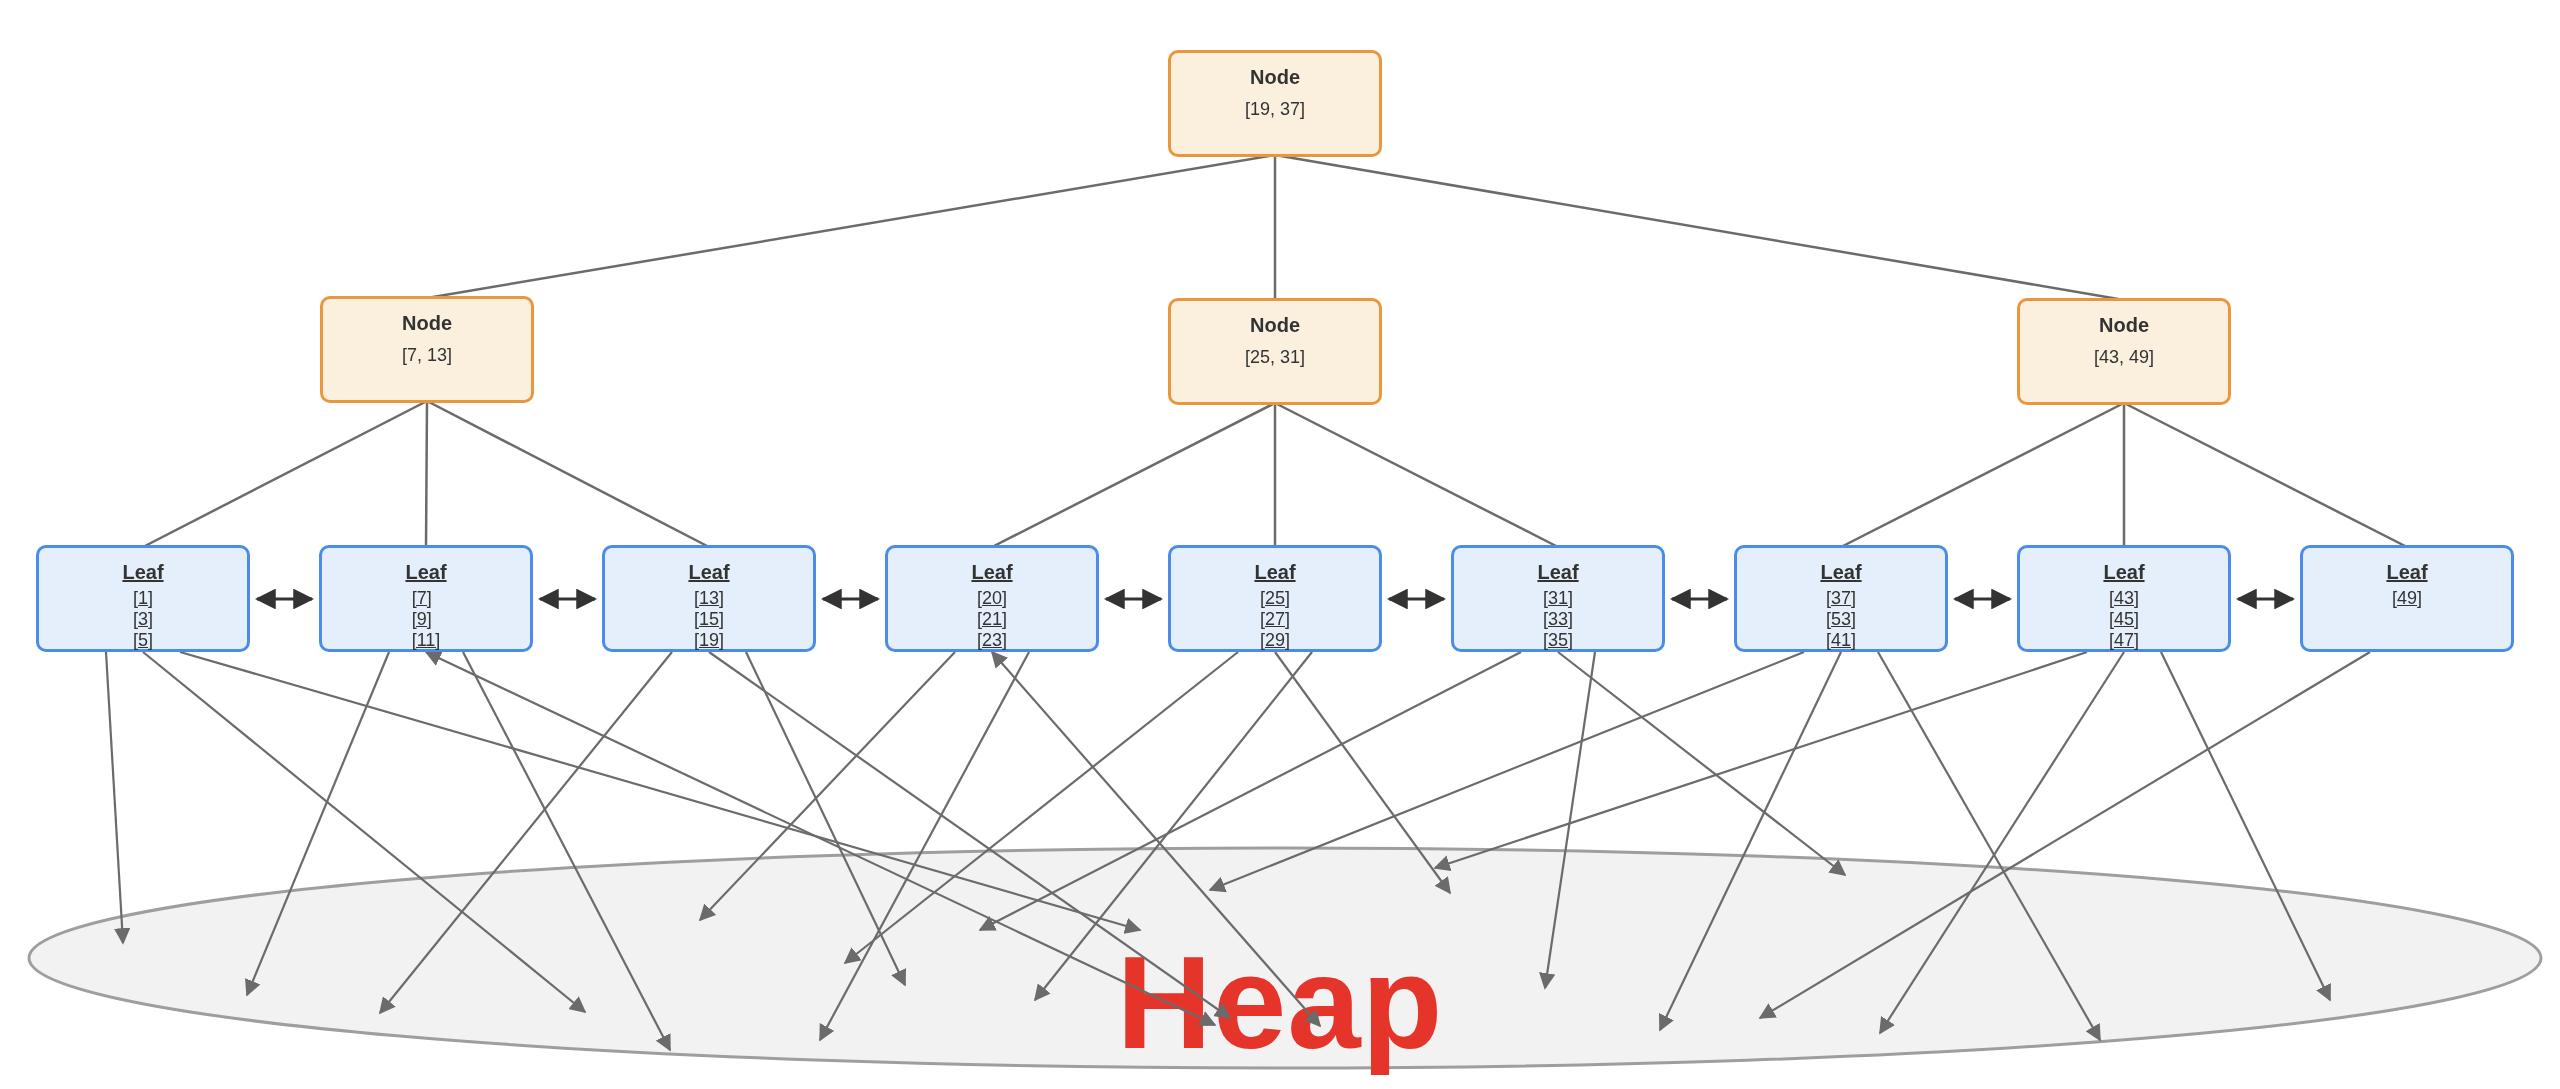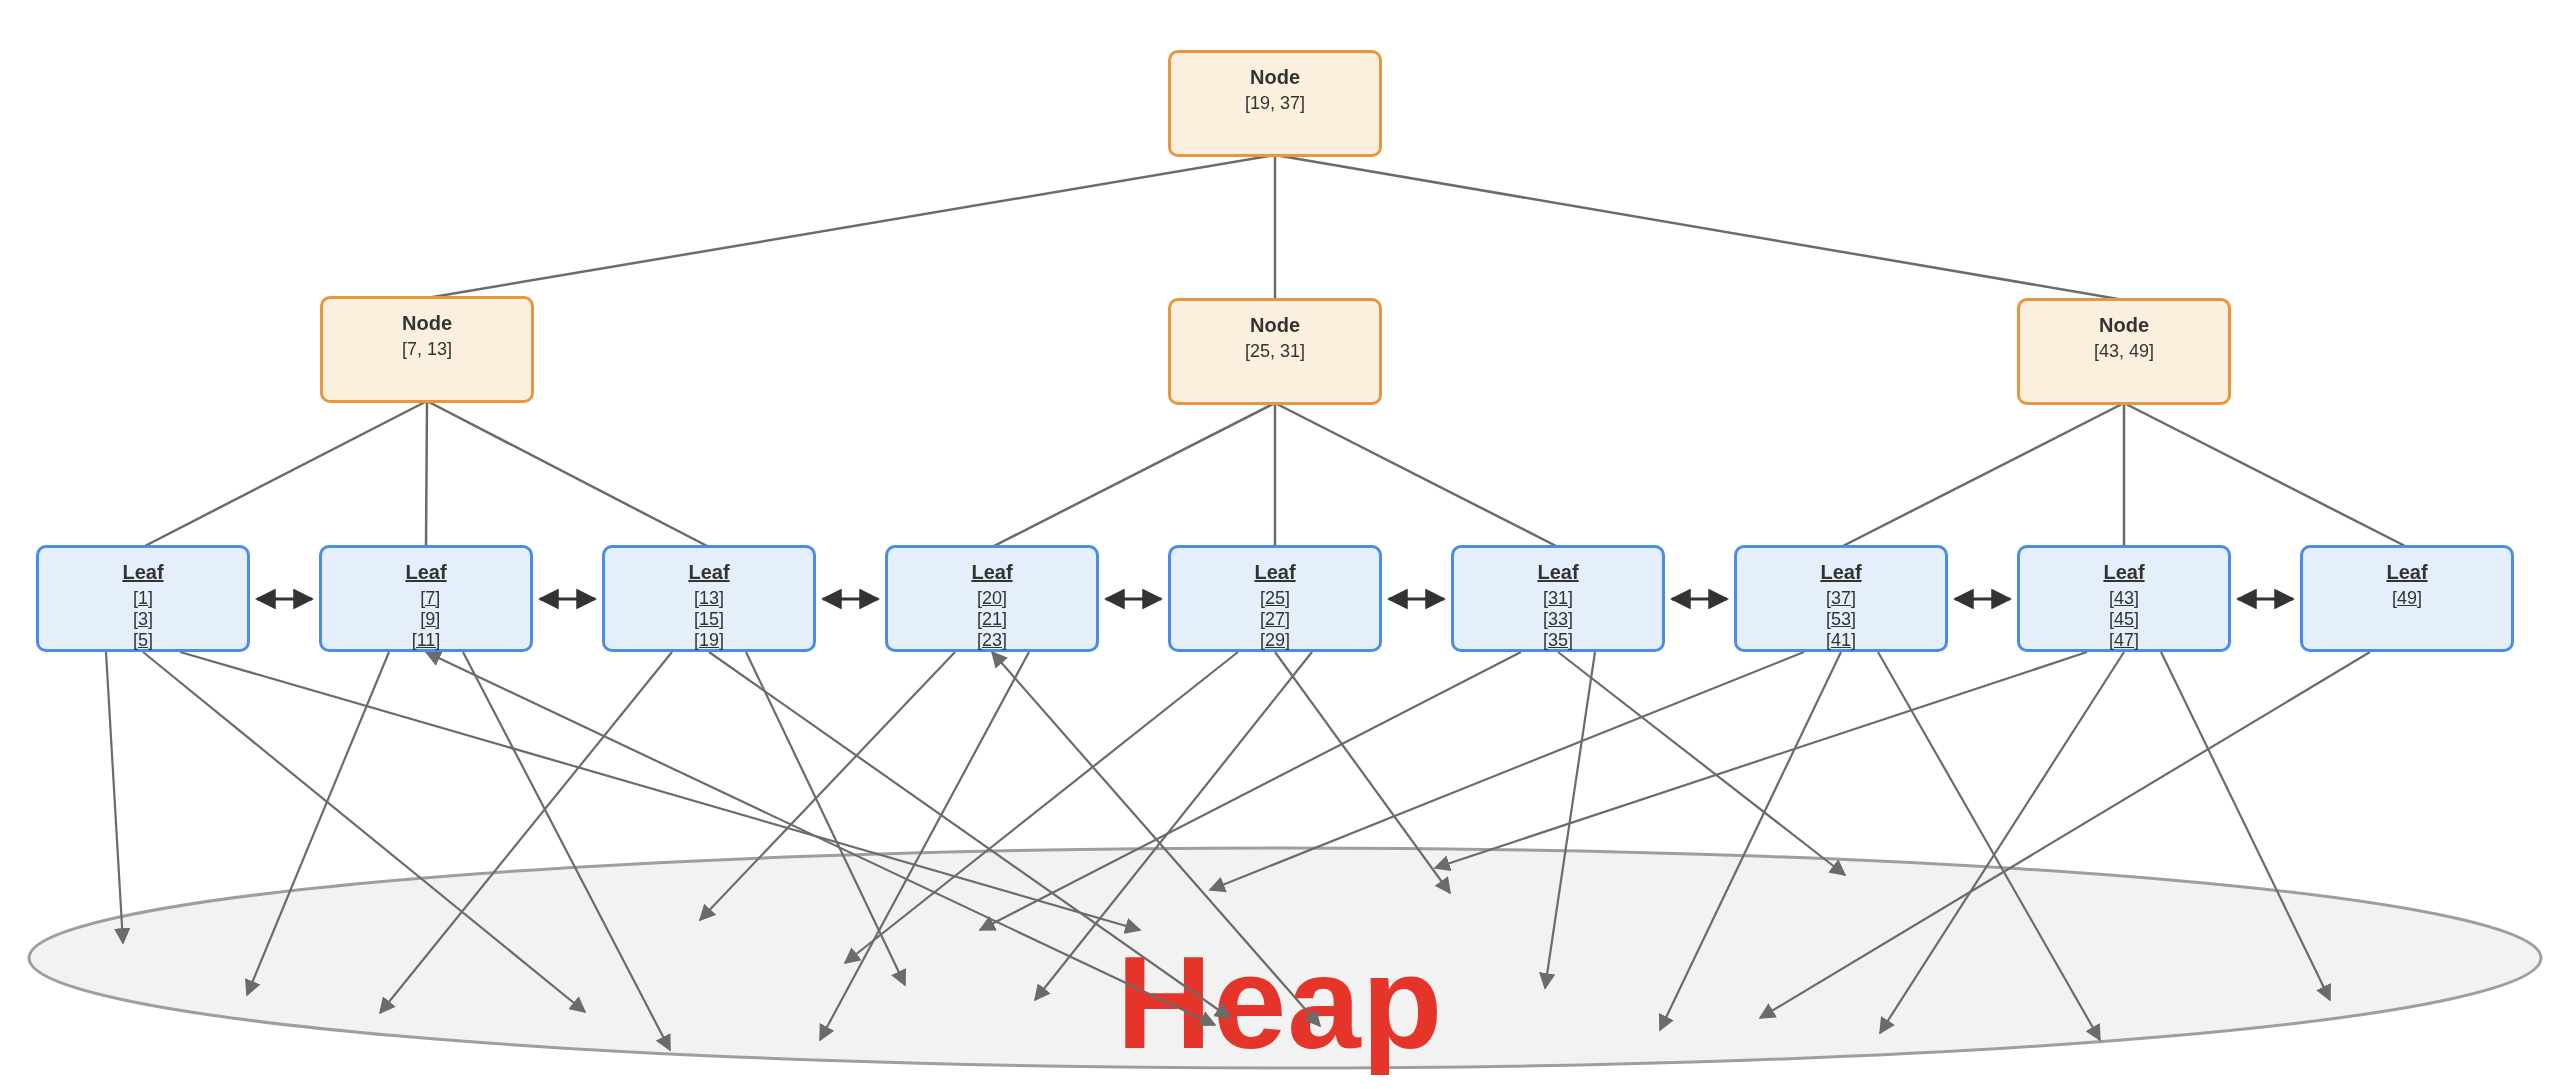--- a/index.html
+++ b/index.html
@@ -48,32 +48,33 @@
     border-radius: 10px;
     display: flex;
     flex-direction: column;
     align-items: center;
     padding-top: 13px;
     color: #333333;
   }
   .box.node {
     background: var(--node_fill, #faf0dd);
     border: 3.5px solid var(--node_border, #e9973e);
+    gap: 6px;
   }
   .box.leaf {
     background: var(--leaf_fill, #e4effb);
     border: 3.5px solid var(--leaf_border, #4a8ce8);
     text-decoration: underline;
   }
   .box .title {
     font-weight: bold;
     font-size: 20px;
     margin-bottom: 4px;
   }
-  .box .vals { display: flex; flex-direction: column; align-items: flex-end; }
+  .box .vals { display: flex; flex-direction: column; align-items: flex-start; }
   .box .vals div {
     font-size: 18px;
     line-height: 21px;
     text-align: center;
   }
 </style>
 </head>
 <body>
 
 <div id="canvas">

